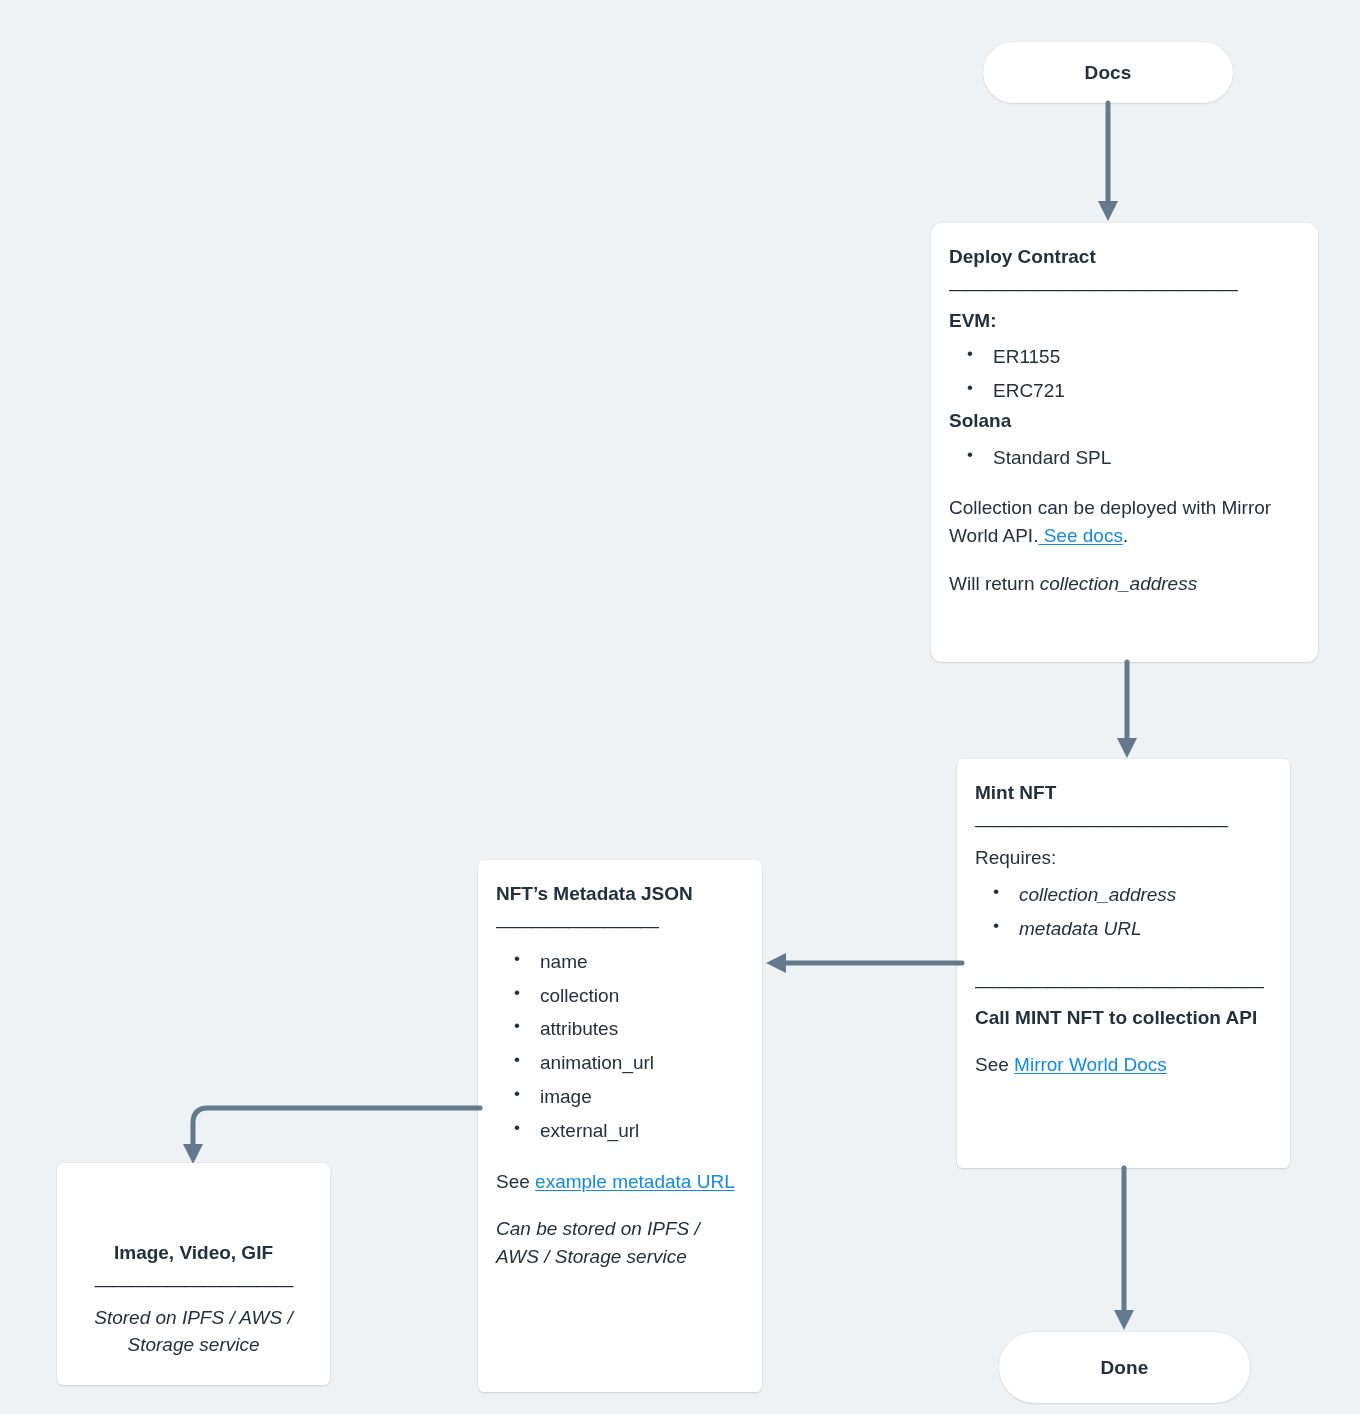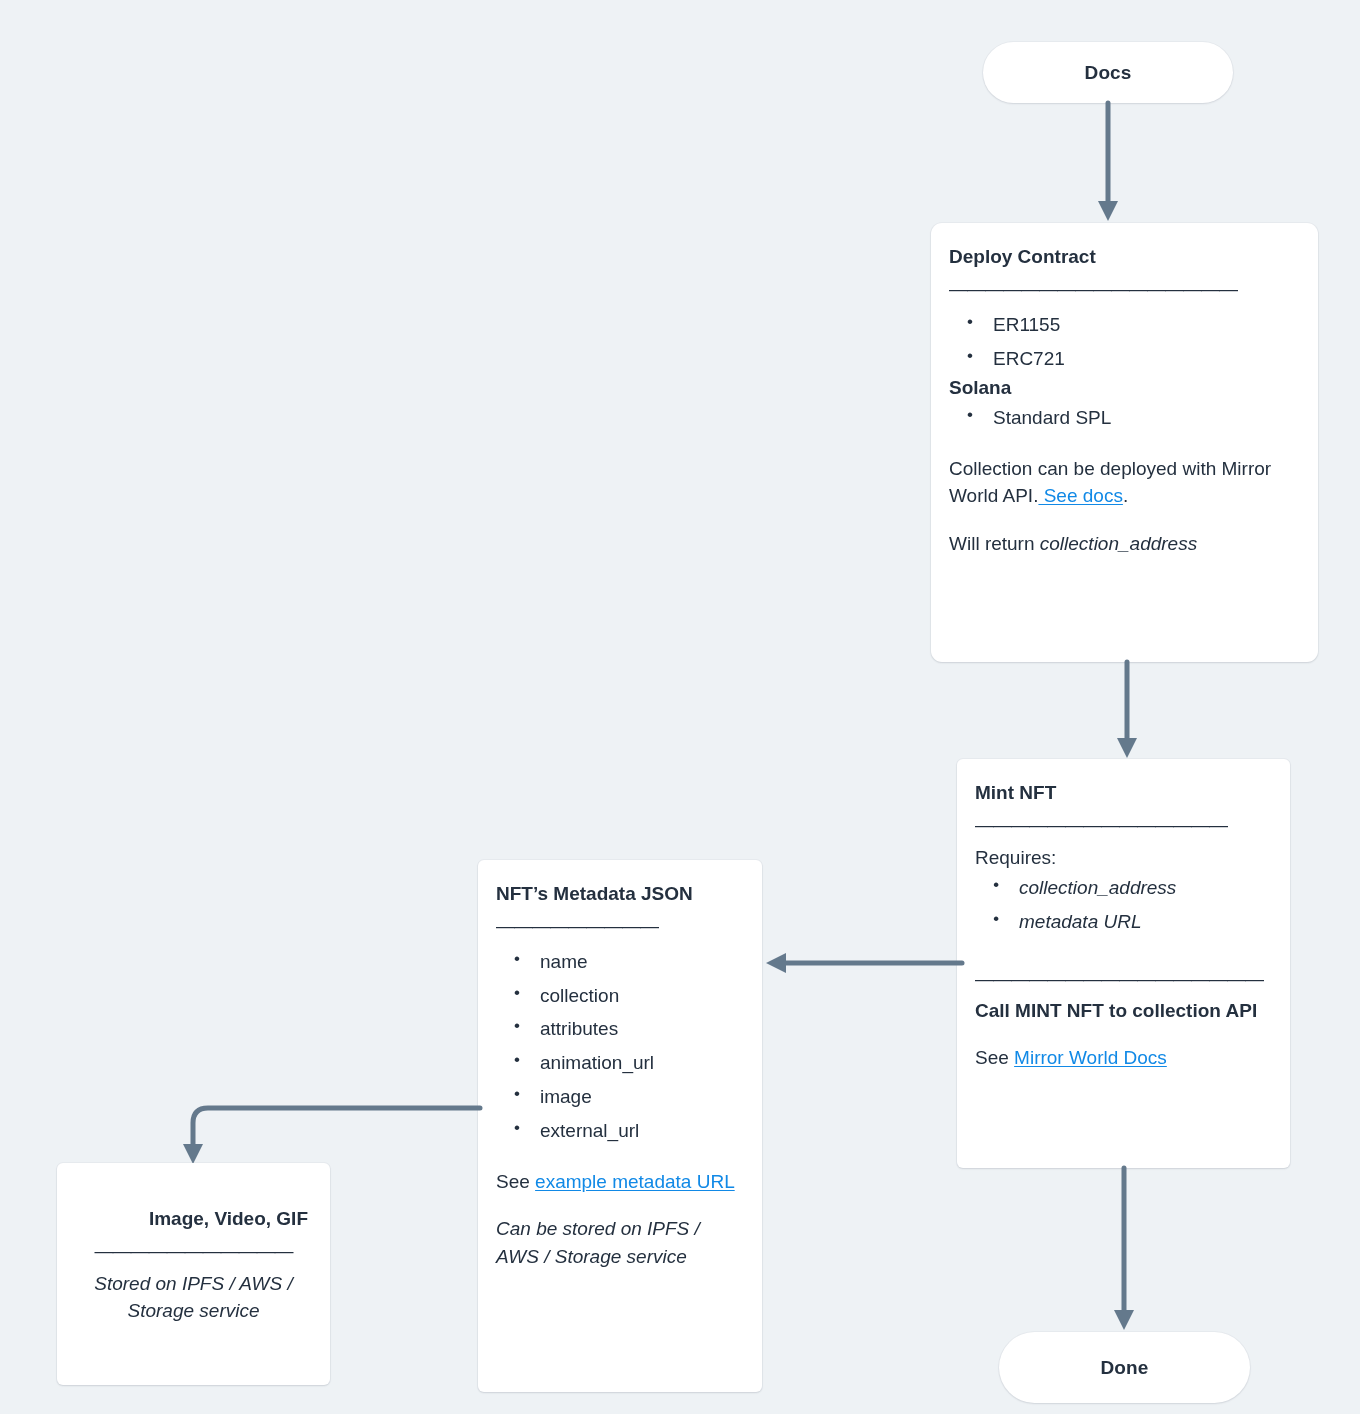--- a/index.html
+++ b/index.html
@@ -40,21 +40,21 @@
     box-shadow: 0 1px 2px rgba(16,32,48,0.12), 0 0 0 1px rgba(16,32,48,0.03);
     color: #24303f;
     padding: 22px 18px 18px 18px;
   }
   .box-title {
     font-weight: bold;
     font-size: 19px;
     line-height: 1.25;
     color: #24303f;
   }
-  .box-title.center { text-align: right; }
+  .box-title.center { text-align: center; margin-top: 34px; }
 
   .rule {
     color: #24303f;
     font-size: 19px;
     line-height: 1;
     letter-spacing: -1px;
     white-space: nowrap;
     overflow: hidden;
     margin-top: 10px;
     margin-bottom: 10px;
@@ -72,21 +72,21 @@
     font-size: 19px;
     line-height: 1.45;
     color: #24303f;
   }
   .para.center { text-align: center; }
   .para.ital { font-style: italic; }
   .gap { height: 20px; }
 
   ul.bullets {
     list-style: none;
-    margin: 0 0 0 18px;
+    margin: 7px 0 0 18px;
     padding: 0;
   }
   ul.bullets li {
     position: relative;
     font-size: 19px;
     line-height: 1.78;
     color: #24303f;
     padding-left: 26px;
   }
   ul.bullets li::before {
@@ -122,20 +122,21 @@
   <div class="conn" style="left:1095px; top:103px; width:26px; height:120px;">
     <svg width="26" height="120" viewBox="0 0 26 120">
       <line x1="13" y1="0" x2="13" y2="100" stroke="#64798c" stroke-width="5" stroke-linecap="round"></line>
       <polygon points="13,118 3,98 23,98" fill="#64798c"></polygon>
     </svg>
   </div>
 
   <div class="box" style="left:931px; top:223px; width:387px; height:439px;border-radius:11px;">
     <div class="box-title">Deploy Contract</div>
     <div class="rule">————————————————</div>
+    <div class="sub-head">EVM:</div>
     <ul class="bullets">
       <li>ER1155</li>
       <li>ERC721</li>
     </ul>
     <div class="sub-head">Solana</div>
     <ul class="bullets">
       <li>Standard SPL</li>
     </ul>
     <div class="gap"></div>
     <div class="para">

